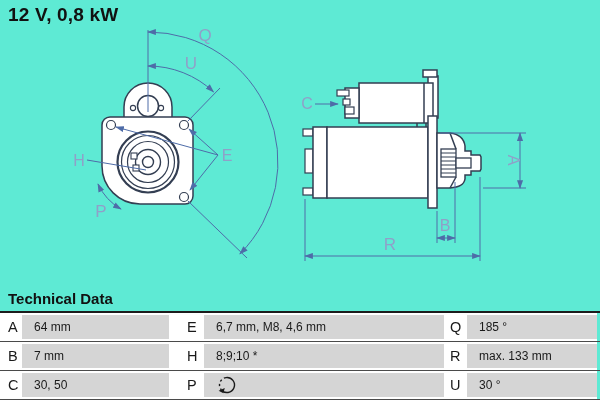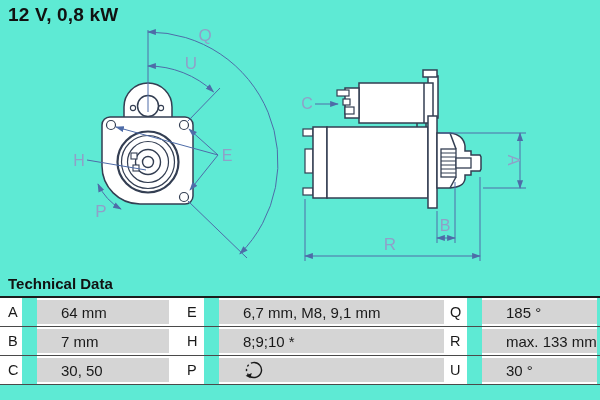--- a/index.html
+++ b/index.html
@@ -6,33 +6,33 @@
   #stage{
     position:relative;width:600px;height:400px;background:#5eead4;overflow:hidden;
     font-family:"Liberation Sans", sans-serif;color:#1a1a1a;
   }
   #product-title{
     position:absolute;left:8px;top:4px;font-size:19px;font-weight:700;color:#111;
     letter-spacing:.2px;
   }
   #drawing-svg{position:absolute;left:0;top:0;}
   
-  #tech-block{position:absolute;left:0;top:275px;width:490px;}
+  #tech-block{position:absolute;left:0;top:290px;width:490px;}
   #tech-heading{margin-left:8px;font-size:15px;font-weight:700;color:#111;}
   #tech-table{margin-top:4px;border-top:2px solid #1c1c1c;width:600px;}
   .trow{
     display:grid;grid-template-columns:22px 147px 35px 240px 23px 130px;
     height:29px;border-bottom:1px solid #4a4a4a;box-sizing:border-box;
   }
   .kcell{display:flex;align-items:center;font-size:14.5px;background:#fff;}
   .k1{padding-left:8px;} .k2{padding-left:18px;} .k3{padding-left:6px;}
   .vcell{
-    display:flex;align-items:center;font-size:15px;padding-left:24px;
+    display:flex;align-items:center;font-size:12px;padding-left:12px;
     background:#d5d5d5;border-top:2px solid #fff;border-bottom:2px solid #fff;
-    box-sizing:border-box;white-space:nowrap;overflow:hidden;margin-left:15px;
+    box-sizing:border-box;white-space:nowrap;overflow:hidden;
   }
   #footnote{margin-left:28px;margin-top:3px;font-size:10.5px;color:#222;}
   .roticon{display:block;}
 </style>
 </head>
 <body>
 
 <div id="stage">
 
   <div id="product-title">12 V, 0,8 kW</div>
@@ -152,21 +152,21 @@
   </svg>
 
   <div id="tech-block">
     <div id="tech-heading">Technical Data</div>
     <div id="tech-table">
 
       <div class="trow">
         <div class="kcell k1">A</div>
         <div class="vcell">64 mm</div>
         <div class="kcell k2">E</div>
-        <div class="vcell">6,7 mm, M8, 9,1 mm</div>
+        <div class="vcell">6,7 mm, M8, 4,6 mm</div>
         <div class="kcell k3">Q</div>
         <div class="vcell">185 °</div>
       </div>
 
       <div class="trow">
         <div class="kcell k1">B</div>
         <div class="vcell">7 mm</div>
         <div class="kcell k2">H</div>
         <div class="vcell">8;9;10 *</div>
         <div class="kcell k3">R</div>

